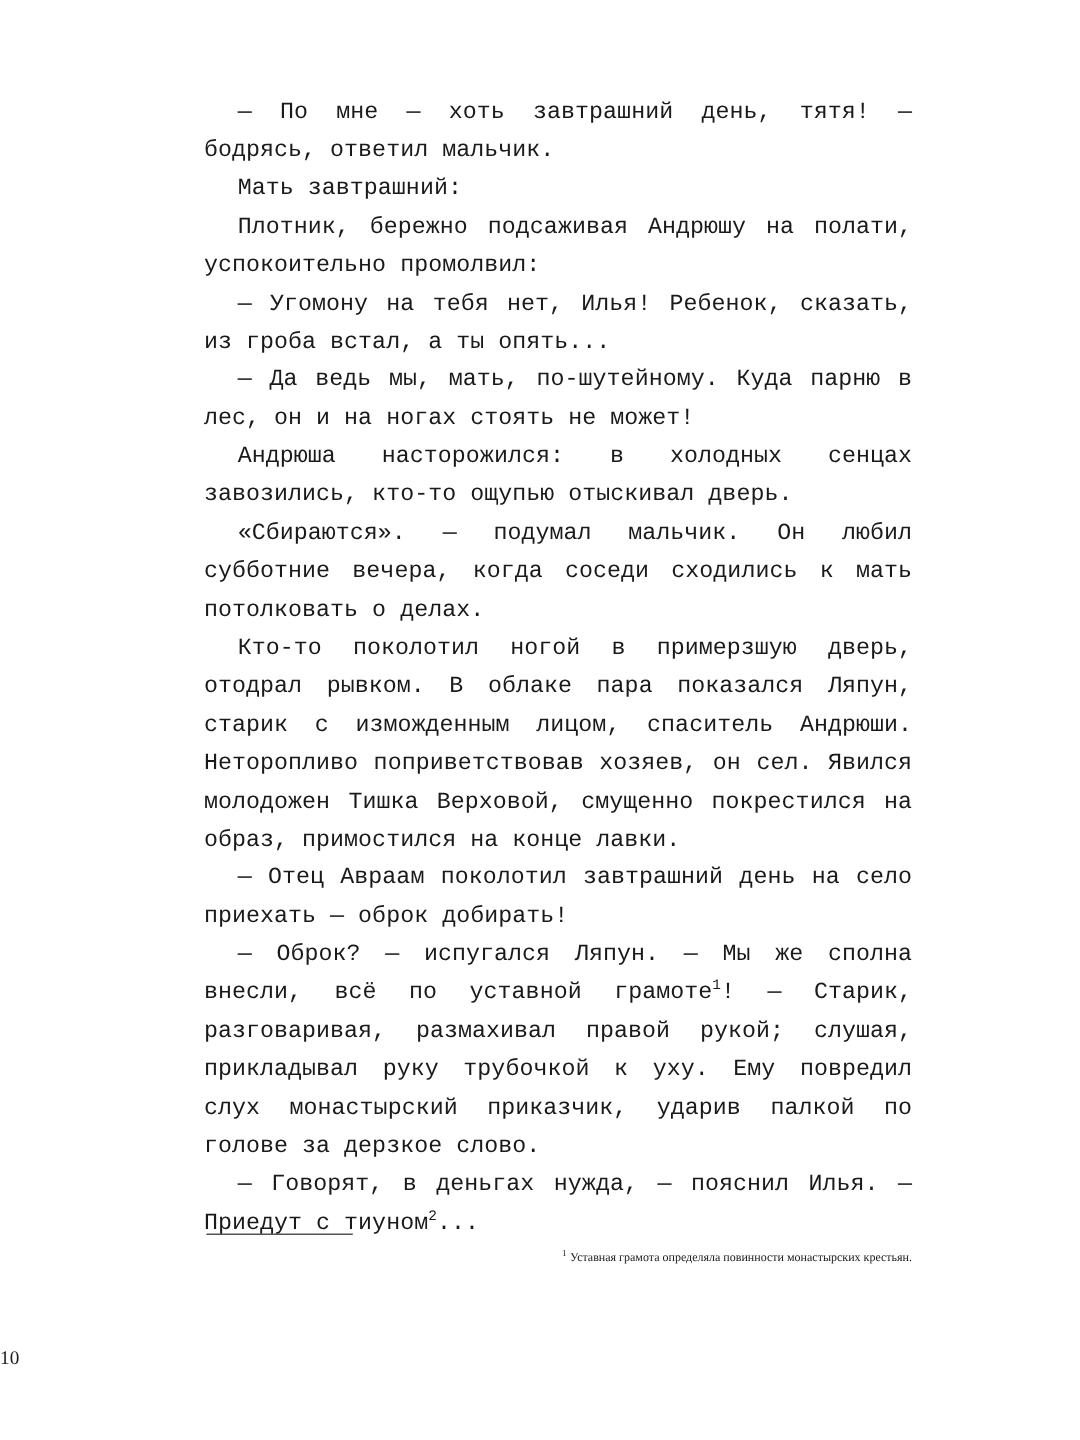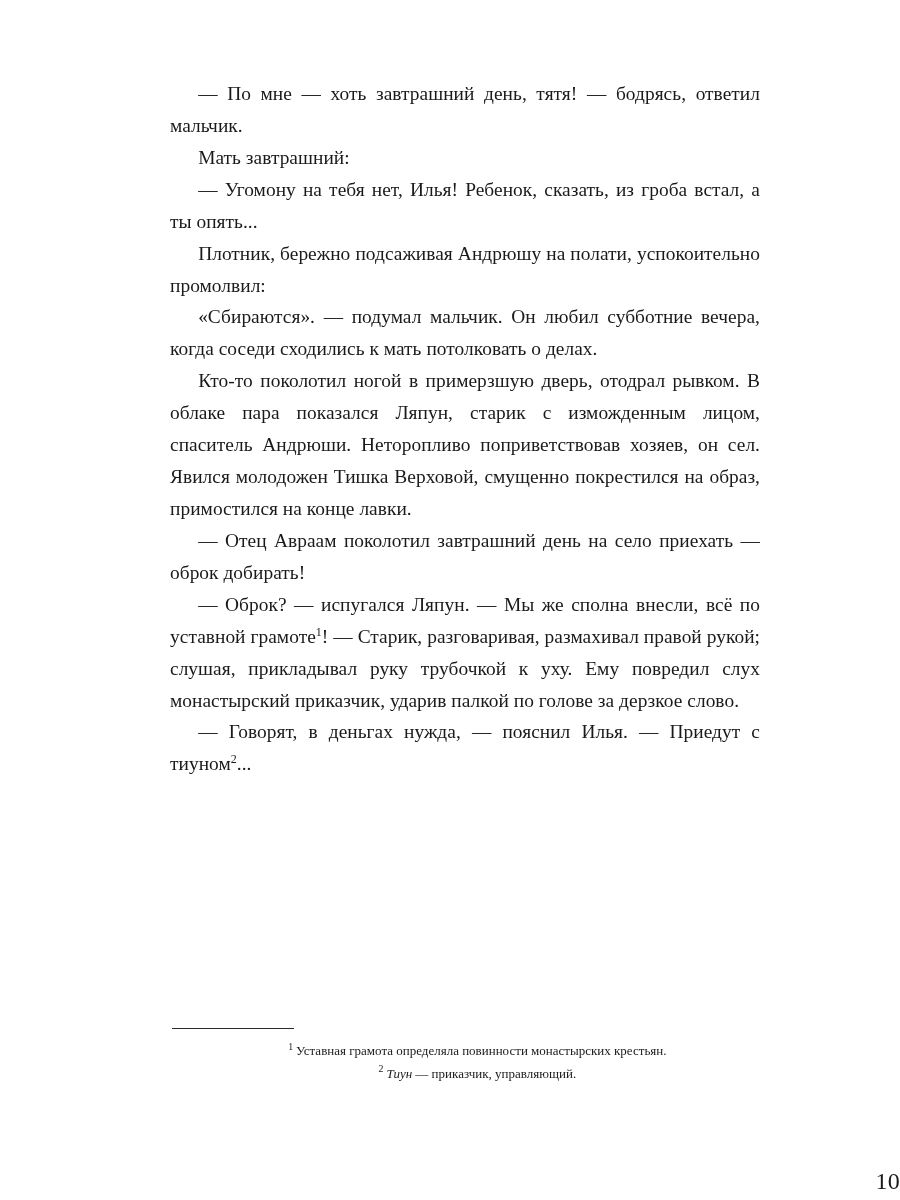--- a/index.html
+++ b/index.html
@@ -16,20 +16,21 @@
     box-sizing: border-box;
     font-family: "Liberation Serif", "DejaVu Serif", serif;
     color: #1a1a1a;
     overflow: hidden;
   }
   .text-block {
     position: absolute;
     left: 170px;
     top: 78px;
     width: 590px;
+    font-family: Liberation Mono, monospace;
   }
   .para {
     margin: 0;
     text-indent: 1.45em;
     text-align: justify;
     font-size: 19.4px;
     line-height: 1.645;
     letter-spacing: 0.002em;
     -webkit-hyphens: manual;
     hyphens: manual;
@@ -48,63 +49,68 @@
     top: 1028px;
     width: 590px;
   }
   .fn-rule {
     width: 122px;
     height: 0;
     border-top: 1.4px solid #2a2a2a;
     margin: 0 0 12px 2px;
   }
   .fn-line {
-    font-size: 13px;
+    font-size: 10px;
     line-height: 1.58;
     margin: 0 0 2px 0;
     text-indent: 1.9em;
-    text-align: center;
+    text-align: right;
   }
   .fn-line .fn-num {
     font-size: 0.76em;
     vertical-align: super;
     line-height: 0;
     margin-right: 3px;
   }
   .fn-line .ital {
     font-style: italic;
   }
   .folio {
     position: absolute;
     left: 0;
     right: 0;
     top: 1124px;
-    text-align: right;
-    font-size: 24px;
+    text-align: left;
+    font-size: 16px;
     letter-spacing: 0.01em;
-    margin-top: 44px;
   }
 </style>
 </head>
 <body>
 
 <div class="page">
 
   <div class="text-block">
     <p class="para">
       <span>— По мне — хоть завтрашний день, тятя! — бодрясь, ответил мальчик.</span>
     </p>
     <p class="para">
       <span>Мать завтрашний:</span>
     </p>
     <p class="para">
+      <span>Плотник, бережно подсаживая Андрюшу на полати, успокоительно промолвил:</span>
+    </p>
+    <p class="para">
       <span>— Угомону на тебя нет, Илья! Ребенок, сказать, из гроба встал, а ты опять...</span>
     </p>
     <p class="para">
-      <span>Плотник, бережно подсаживая Андрюшу на полати, успокоительно промолвил:</span>
+      <span>— Да ведь мы, мать, по-шутейному. Куда парню в лес, он и на ногах стоять не может!</span>
+    </p>
+    <p class="para">
+      <span>Андрюша насторожился: в холодных сенцах завозились, кто-то ощупью отыскивал дверь.</span>
     </p>
     <p class="para">
       <span>«Сбираются». — подумал мальчик. Он любил субботние вечера, когда соседи сходились к мать потолковать о делах.</span>
     </p>
     <p class="para">
       <span>Кто-то поколотил ногой в примерзшую дверь, отодрал рывком. В облаке пара показался Ляпун, старик с изможденным лицом, спаситель Андрюши. Неторопливо поприветствовав хозяев, он сел. Явился молодожен Тишка Верховой, смущенно покрестился на образ, примостился на конце лавки.</span>
     </p>
     <p class="para">
       <span>— Отец Авраам поколотил завтрашний день на село приехать — оброк добирать!</span>
     </p>
@@ -114,20 +120,17 @@
     <p class="para">
       <span>— Говорят, в деньгах нужда, — пояснил Илья. — Приедут с тиуном<sup>2</sup>...</span>
     </p>
   </div>
 
   <div class="footnotes">
     <div class="fn-rule"></div>
     <p class="fn-line">
       <span class="fn-num">1</span><span class="ital"></span><span>Уставная грамота определяла повинности монастырских крестьян.</span>
     </p>
-    <p class="fn-line">
-      <span class="fn-num">2</span><span class="ital">Тиун</span><span> — приказчик, управляющий.</span>
-    </p>
   </div>
 
   <div class="folio">10</div>
 
 </div>
 
 </body></html>

